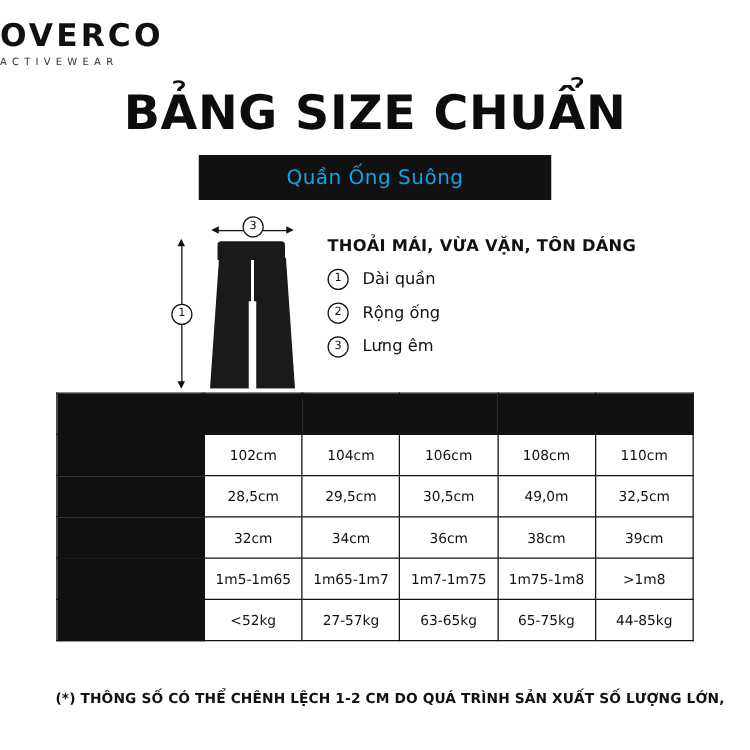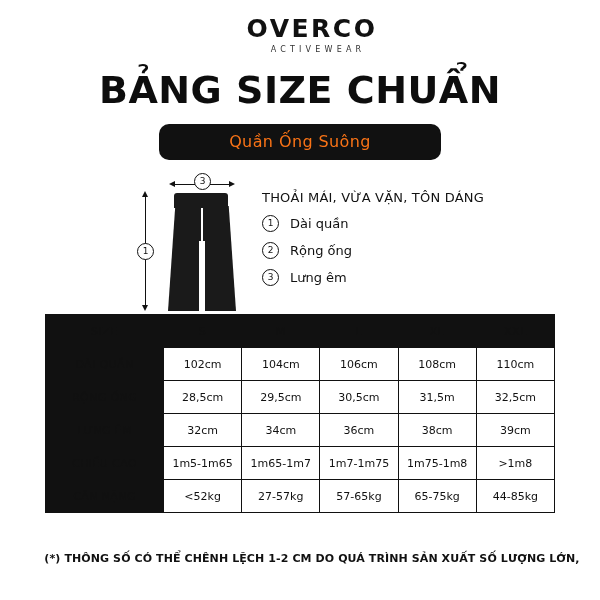--- a/index.html
+++ b/index.html
@@ -17,60 +17,57 @@
   .page {
     width: 600px;
     height: 600px;
     position: relative;
     padding: 0;
     background: #fff;
   }
 
   
   .brand {
-    text-align: center;
+    text-align: left;
     padding-top: 16px;
-    margin-left: 24px;
   }
   .brand-name {
     font-size: 25px;
     font-weight: 700;
     letter-spacing: 2.5px;
     color: #111;
     line-height: 1;
   }
   .brand-sub {
     font-size: 8px;
     letter-spacing: 4.2px;
     color: #333;
     margin-top: 4px;
-    padding-left: 12px;
   }
 
   
   .title {
     text-align: center;
     font-size: 38px;
     font-weight: 700;
     letter-spacing: 0.5px;
     margin-top: 14px;
     color: #0d0d0d;
   }
 
   .subtitle-bar {
     margin: 12px auto 0 auto;
     width: 282px;
     background: #111111;
-    color: #f97316;
+    color: #0ea5e9;
     text-align: center;
     font-size: 16px;
     font-weight: 400;
     padding: 8px 0 9px 0;
     letter-spacing: 0.4px;
-    border-radius: 10px;
   }
 
   
   .illus-wrap {
     position: relative;
     height: 160px;
     margin-top: 14px;
   }
 
   .pants-box {
@@ -201,21 +198,21 @@
   .nc-3 { left: 194px; top: -1px; }
 
   
   .legend {
     position: absolute;
     left: 262px;
     top: 16px;
   }
   .legend-title {
     font-size: 13px;
-    font-weight: 400;
+    font-weight: 700;
     letter-spacing: 0.2px;
     color: #111;
     margin-bottom: 10px;
   }
   .legend-row {
     display: flex;
     align-items: center;
     margin-bottom: 10px;
   }
   .legend-row .num-circle { margin-right: 11px; flex: 0 0 auto; }
@@ -345,21 +342,21 @@
           <td>104cm</td>
           <td>106cm</td>
           <td>108cm</td>
           <td>110cm</td>
         </tr>
         <tr>
           <td class="rowhead col-label">RỘNG ỐNG</td>
           <td>28,5cm</td>
           <td>29,5cm</td>
           <td>30,5cm</td>
-          <td>31,5m</td>
+          <td>49,0m</td>
           <td>32,5cm</td>
         </tr>
         <tr>
           <td class="rowhead col-label">LƯNG ÊM</td>
           <td>32cm</td>
           <td>34cm</td>
           <td>36cm</td>
           <td>38cm</td>
           <td>39cm</td>
         </tr>
@@ -368,21 +365,21 @@
           <td>1m5-1m65</td>
           <td>1m65-1m7</td>
           <td>1m7-1m75</td>
           <td>1m75-1m8</td>
           <td>&gt;1m8</td>
         </tr>
         <tr>
           <td class="rowhead col-label">CÂN NẶNG</td>
           <td>&lt;52kg</td>
           <td>27-57kg</td>
-          <td>57-65kg</td>
+          <td>63-65kg</td>
           <td>65-75kg</td>
           <td>44-85kg</td>
         </tr>
       </tbody>
     </table>
   </div>
 
   <div class="footnote">
     <div>(*) THÔNG SỐ CÓ THỂ CHÊNH LỆCH 1-2 CM DO QUÁ TRÌNH SẢN XUẤT SỐ LƯỢNG LỚN,</div>
   </div>

